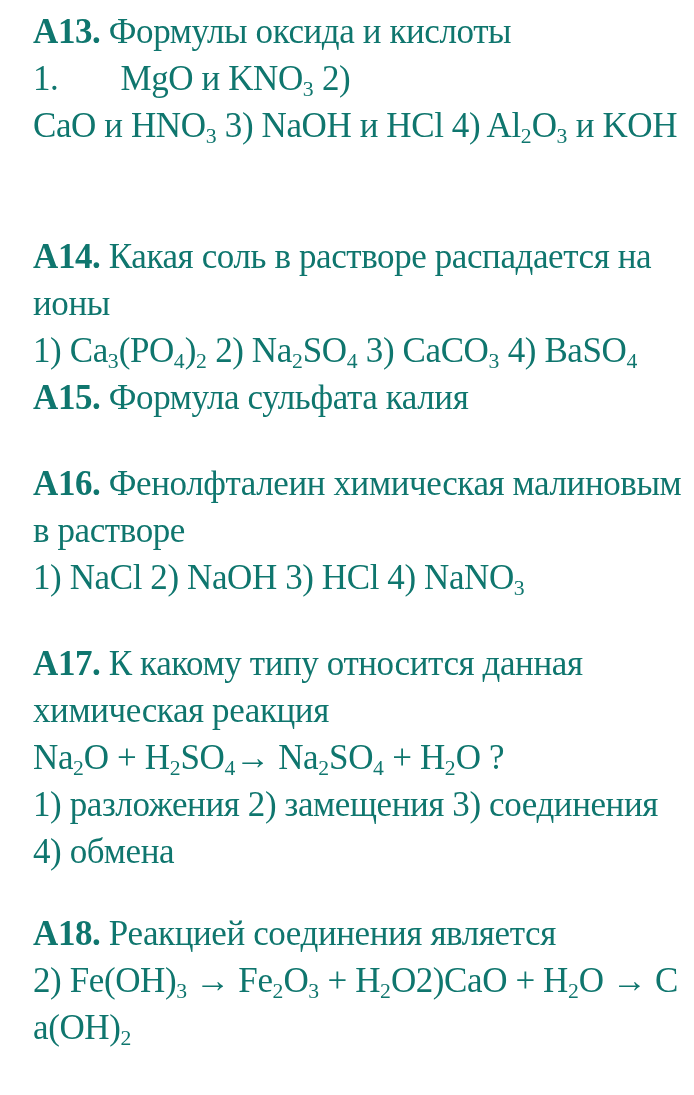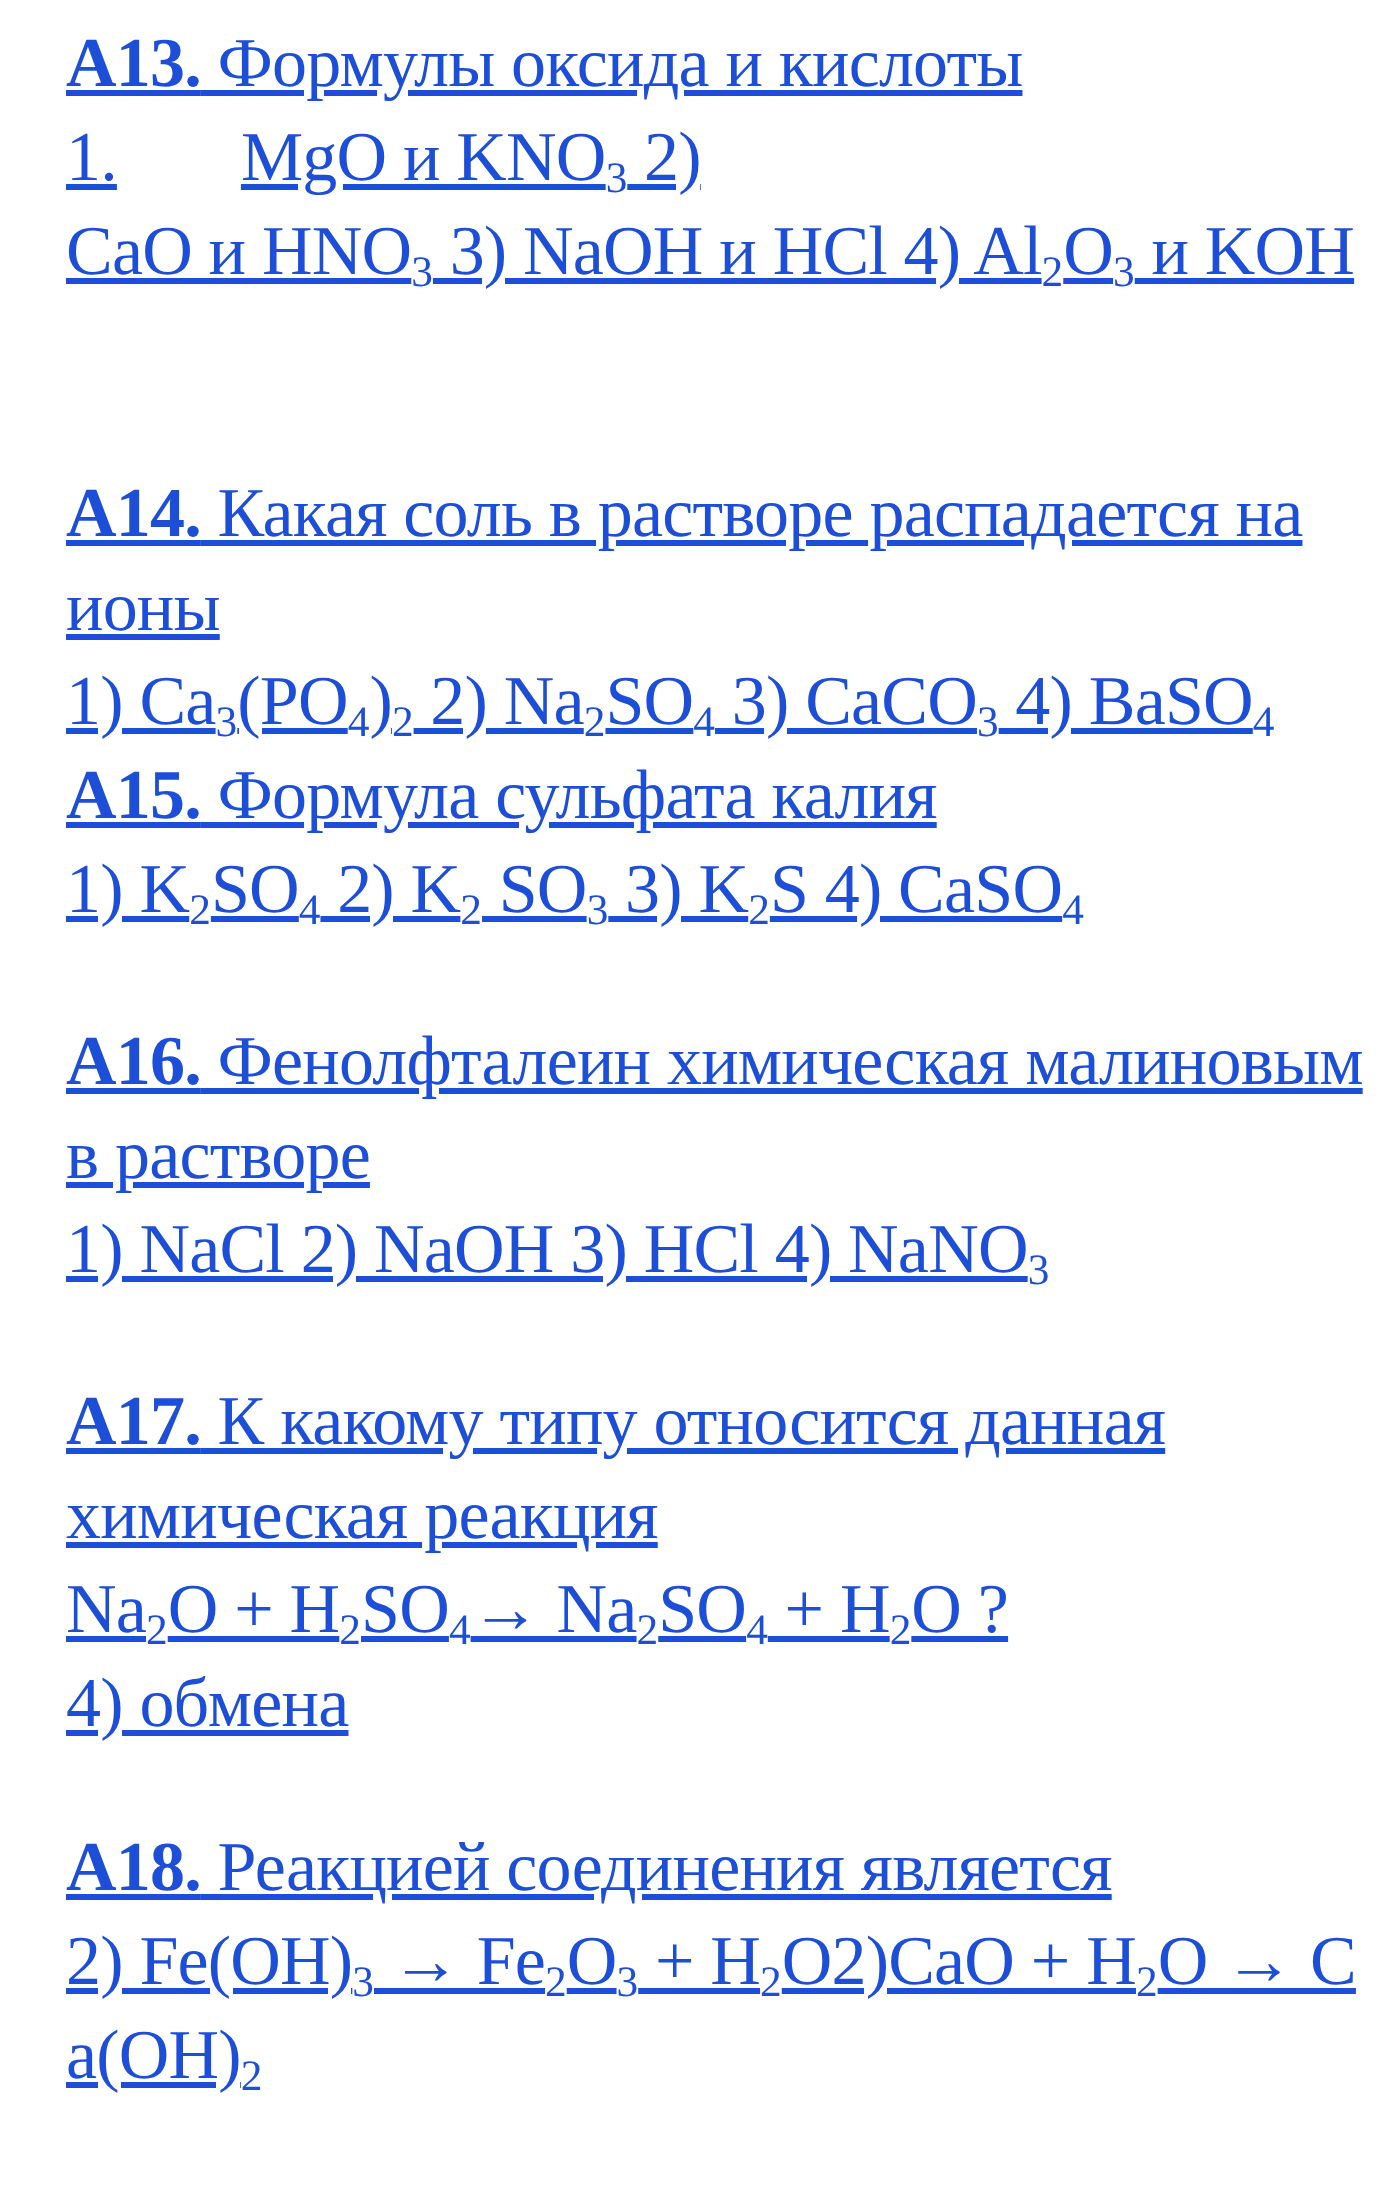--- a/index.html
+++ b/index.html
@@ -14,23 +14,22 @@
   }
   .page {
     box-sizing: border-box;
     width: 694px;
     height: 1095px;
     padding: 8px 10px 0 33px;
     font-family: "Liberation Serif", "DejaVu Serif", serif;
     font-size: 35px;
     line-height: 47px;
     letter-spacing: -0.4px;
-    color: #1d4ed8;
+    color: #0f766e;
     background: #ffffff;
-    text-decoration: underline;
   }
   .q { margin: 0; }
   .q-a13 { margin-bottom: 84px; }
   .q-a14 { margin-bottom: 39px; }
   .q-a16 { margin-bottom: 39px; }
   .q-a17 { margin-bottom: 35px; }
   .q-a18 { margin-bottom: 0; }
   .line {
     white-space: nowrap;
     height: 47px;
@@ -51,31 +50,31 @@
   <section class="q q-a13">
       <div class="line"><b>A13.</b><span> Формулы оксида и кислоты</span></div>
       <div class="line"><span>1.</span><span class="tab"></span><span>MgO и KNO</span><sub>3</sub><span> 2)</span></div>
       <div class="line"><span>CaO и HNO</span><sub>3</sub><span> 3) NaOH и HCl 4) Al</span><sub>2</sub><span>O</span><sub>3</sub><span> и KOH</span></div>
     </section>
   <section class="q q-a14">
       <div class="line"><b>A14.</b><span> Какая соль в растворе распадается на</span></div>
       <div class="line"><span>ионы</span></div>
       <div class="line"><span>1) Ca</span><sub>3</sub><span>(PO</span><sub>4</sub><span>)</span><sub>2</sub><span> 2) Na</span><sub>2</sub><span>SO</span><sub>4</sub><span> 3) CaCO</span><sub>3</sub><span> 4) BaSO</span><sub>4</sub></div>
       <div class="line"><b>A15.</b><span> Формула сульфата калия</span></div>
-      <div class="line"><span>1) K</span><sub>2</sub><span>SO</span><sub>4</sub><span> 2) K</span><sub>2</sub><span> SO</span><sub>3</sub><span> 3) K</span><sub>2</sub><span>S 4) CaSO</span><sub>4</sub></div>
     </section>
   <section class="q q-a16">
       <div class="line"><b>A16.</b><span> Фенолфталеин химическая малиновым</span></div>
       <div class="line"><span>в растворе</span></div>
       <div class="line"><span>1) NaCl 2) NaOH 3) HCl 4) NaNO</span><sub>3</sub></div>
     </section>
   <section class="q q-a17">
       <div class="line"><b>A17.</b><span> К какому типу относится данная</span></div>
       <div class="line"><span>химическая реакция</span></div>
       <div class="line"><span>Na</span><sub>2</sub><span>O + H</span><sub>2</sub><span>SO</span><sub>4</sub><span>→ Na</span><sub>2</sub><span>SO</span><sub>4</sub><span> + H</span><sub>2</sub><span>O ?</span></div>
+      <div class="line"><span>1) разложения 2) замещения 3) соединения</span></div>
       <div class="line"><span>4) обмена</span></div>
     </section>
   <section class="q q-a18">
       <div class="line"><b>A18.</b><span> Реакцией соединения является</span></div>
       <div class="line"><span>2) Fe(OH)</span><sub>3</sub><span> → Fe</span><sub>2</sub><span>O</span><sub>3</sub><span> + H</span><sub>2</sub><span>O2)CaO + H</span><sub>2</sub><span>O → C</span></div>
       <div class="line"><span>a(OH)</span><sub>2</sub></div>
     </section>
 </div>
 
 </body></html>

